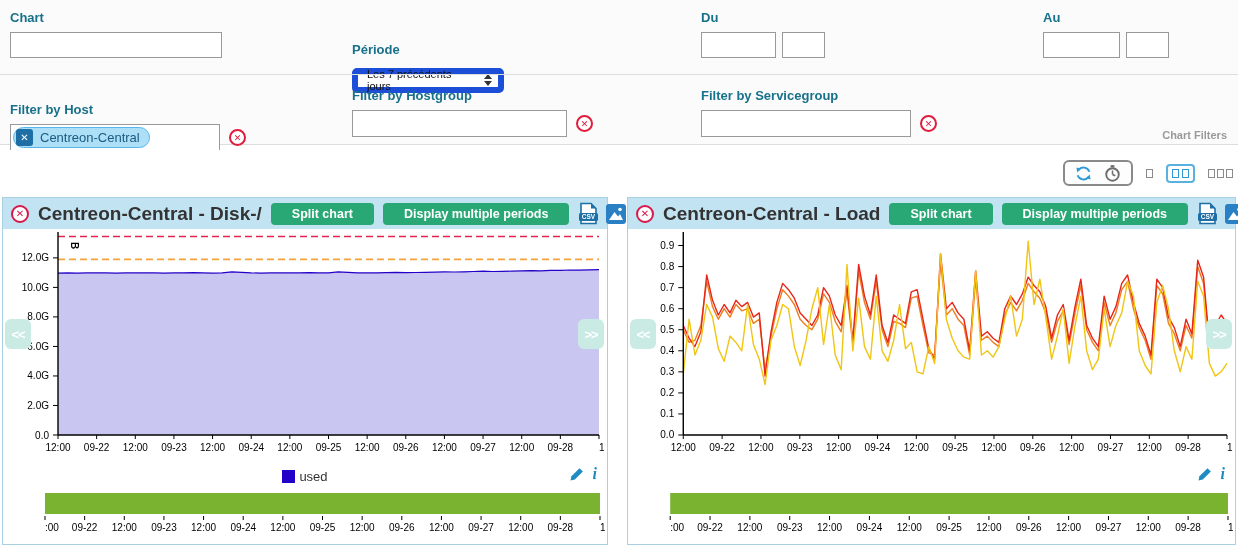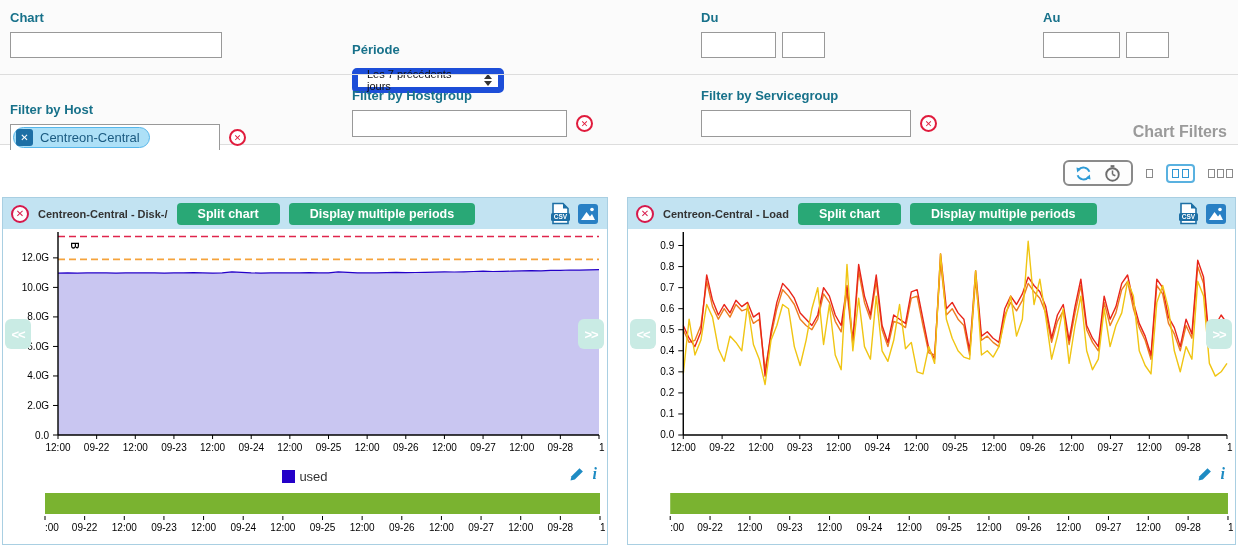--- a/index.html
+++ b/index.html
@@ -25,42 +25,42 @@
   .host-input { width:210px; height:27px; border:1px solid #999; background:#fff; display:flex;
     align-items:center; padding:2px; }
   .tag { display:inline-flex; align-items:center; background:#ade0f7; border:1px solid #56b6ea;
     border-radius:11px; height:21px; padding:0 9px 0 2px; font-size:13px; color:#1a5a80; }
   .tag-x { width:17px; height:17px; background:#1d6fa5; border-radius:3px; color:#fff;
     font-size:10px; font-weight:bold; display:inline-flex; align-items:center; justify-content:center;
     margin-right:7px; cursor:pointer; }
   .clear-ico { display:inline-flex; width:17px; height:17px; border:2px solid #e01b3c; border-radius:50%;
     color:#e01b3c; font-size:9px; font-weight:bold; align-items:center; justify-content:center;
     margin-left:9px; cursor:pointer; background:#fff; }
-  .section-caption { position:absolute; right:11px; bottom:3px; font-size:16px; font-weight:bold; color:#9a9a9a; }
+  .section-caption { position:absolute; right:11px; bottom:3px; font-size:11px; font-weight:bold; color:#9a9a9a; }
 
   
   .toolbar { position:absolute; top:150px; left:0; width:1238px; height:46px; display:flex;
     justify-content:flex-end; align-items:center; gap:13px; padding-right:5px; background:#fff; }
   .btn-group { display:flex; align-items:center; gap:10px; border:2px solid #8a8a8a; border-radius:6px;
     background:#fdfdfd; padding:3px 9px; height:26px; }
   .sq { display:inline-block; border:1.5px solid #8a8a8a; background:#fff; width:7px; height:9px; }
   .cols-one { display:inline-flex; }
   .cols-two { display:inline-flex; gap:3px; border:2px solid #59b1e0; border-radius:4px; padding:3px 4px; background:#fff; }
   .cols-two .sq { border-color:#2f97d4; }
   .cols-three { display:inline-flex; gap:2px; }
 
   
   .charts-row { position:absolute; top:197px; left:2px; display:flex; gap:19px; }
   .panel { position:relative; width:606px; height:348px; border:1px solid #a9cfe2; background:#fff; }
   .panel.right { width:609px; }
   .phead { display:flex; align-items:center; gap:9px; height:31px; background:#c2e3f2; padding:0 8px; }
   .close-ico { width:18px; height:18px; min-width:18px; border:2px solid #d6184b; border-radius:50%;
     color:#d6184b; font-size:10px; font-weight:bold; display:flex; align-items:center; justify-content:center;
     background:#fdfdfd; cursor:pointer; }
-  .ptitle { font-size:11px; font-weight:bold; color:#333; white-space:nowrap; }
+  .ptitle { font-size:19px; font-weight:bold; color:#333; white-space:nowrap; }
   .gbtn { background:#29a876; color:#fff; border:none; border-radius:4px; font-size:12.5px; font-weight:bold;
     padding:4px 21px; cursor:pointer; white-space:nowrap; font-family:inherit; }
   .head-icons { margin-left:auto; display:flex; gap:6px; align-items:center; }
   .graph { display:block; width:602px; height:232px; }
   .panel.right .graph { width:605px; }
   .tick { font-size:10px; fill:#000; font-family:"Liberation Sans","DejaVu Sans",sans-serif; }
   .nav-btn { position:absolute; width:26px; height:30px; background:#c9ebe4; border:none; border-radius:6px;
     color:#fff; font-weight:bold; font-size:13px; letter-spacing:-1px; cursor:pointer;
     display:flex; align-items:center; justify-content:center; font-family:inherit; }
   .nav-left { left:2px; top:121px; }

